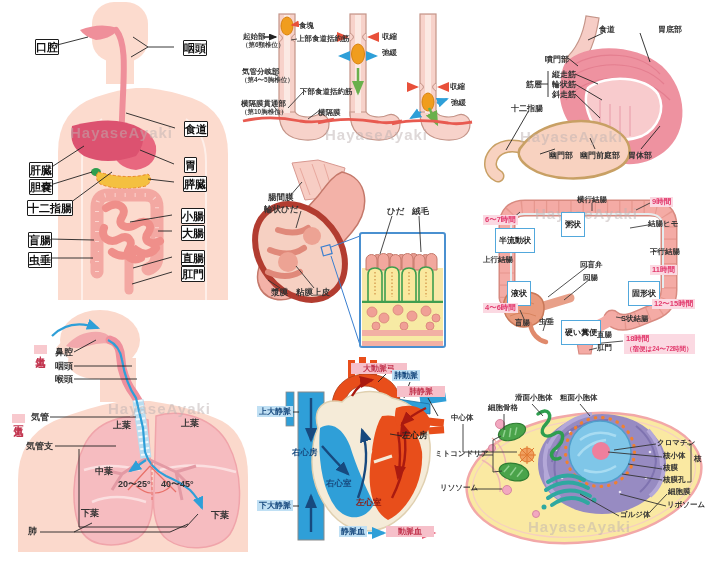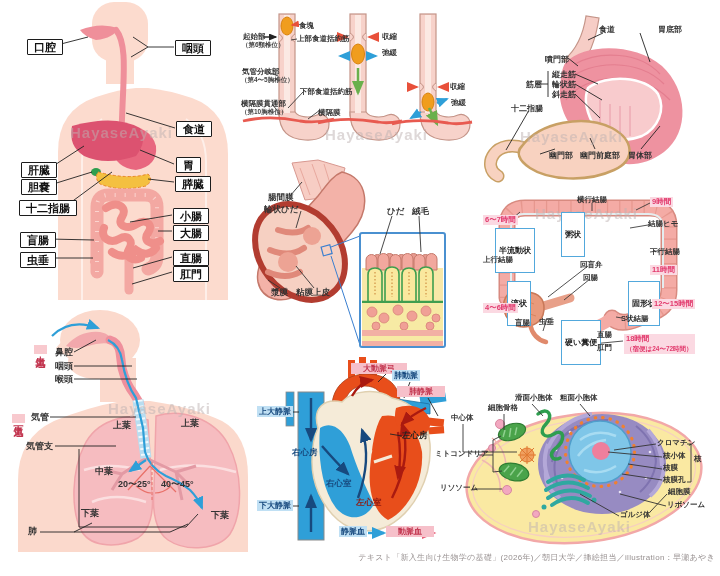--- a/index.html
+++ b/index.html
@@ -1,24 +1,24 @@
 <!DOCTYPE html>
 <html><head>
 <meta charset="utf-8">
 <style>
   html,body{margin:0;padding:0;background:#fff;}
   #canvas{position:relative;width:720px;height:576px;background:#fff;overflow:hidden;
     font-family:"Liberation Sans","DejaVu Sans",sans-serif;}
   #bg{position:absolute;left:0;top:0;z-index:0;}
   .lbl{position:absolute;z-index:2;white-space:nowrap;color:#333;font-weight:700;line-height:1.15;}
-  .obox{border:1.5px solid #1c1c1c;background:#fff;padding:0 6px;font-size:11px;line-height:14px;color:#111;border-radius:1px;}
+  .obox{border:1.5px solid #1c1c1c;background:#fff;padding:0 0;font-size:11px;line-height:14px;color:#111;border-radius:1px;margin-left:8px;}
   .s7{font-size:7.5px;} .s8{font-size:8px;} .s85{font-size:8.5px;} .s9{font-size:9px;text-align:center;}
   .xs{font-size:6.5px;font-weight:700;color:#444;}
   .ptag{background:#fbd9e2;color:#e23a6d;font-size:7.5px;padding:0 2px;line-height:10px;}
-  .bbox{border:1.2px solid #52a8dc;background:#fff;color:#222;font-size:8px;padding:16px 3px;line-height:11px;text-align:right;}
+  .bbox{border:1.2px solid #52a8dc;background:#fff;color:#222;font-size:8px;padding:6px 3px;line-height:11px;text-align:right;}
   .vtag{background:#f8c9ce;color:#c2344e;font-size:10px;padding:3px 1px;writing-mode:vertical-rl;text-orientation:upright;letter-spacing:1px;line-height:11px;}
   .ctag{background:#c0e0f4;color:#17497e;font-size:8px;padding:0 2px;line-height:11px;}
   .rtag{background:#f6c0ca;color:#c2344e;font-size:8px;padding:0 12px;line-height:11px;}
   .navy{color:#17497e;} .dred{color:#8f1a10;margin-top:40px;} .blk{color:#222;}
   .wm{position:absolute;z-index:1;color:rgba(190,178,178,.5);font-size:15px;font-weight:700;letter-spacing:1px;}
   #caption{position:absolute;right:5px;top:552px;z-index:2;font-size:8px;color:#979090;letter-spacing:.3px;font-weight:400;}
   .two{display:block;}
 </style>
 </head>
 <body>
@@ -495,15 +495,14 @@
 <div class="lbl s7" style="left:440px;top:484px">リソソーム</div>
 <div class="lbl s7" style="left:657px;top:439px">クロマチン</div>
 <div class="lbl s7" style="left:663px;top:452px">核小体</div>
 <div class="lbl s7" style="left:663px;top:464px">核膜</div>
 <div class="lbl s7" style="left:663px;top:476px">核膜孔</div>
 <div class="lbl s7" style="left:694px;top:455px">核</div>
 <div class="lbl s7" style="left:668px;top:488px">細胞膜</div>
 <div class="lbl s7" style="left:667px;top:501px">リボソーム</div>
 <div class="lbl s7" style="left:620px;top:511px">ゴルジ体</div>
 
-<div id="caption">テキスト「新入生向け生物学の基礎」(2026年)／朝日大学／挿絵担当／illustration：早瀬あやき</div>
 
 </div>
 
 </body></html>

